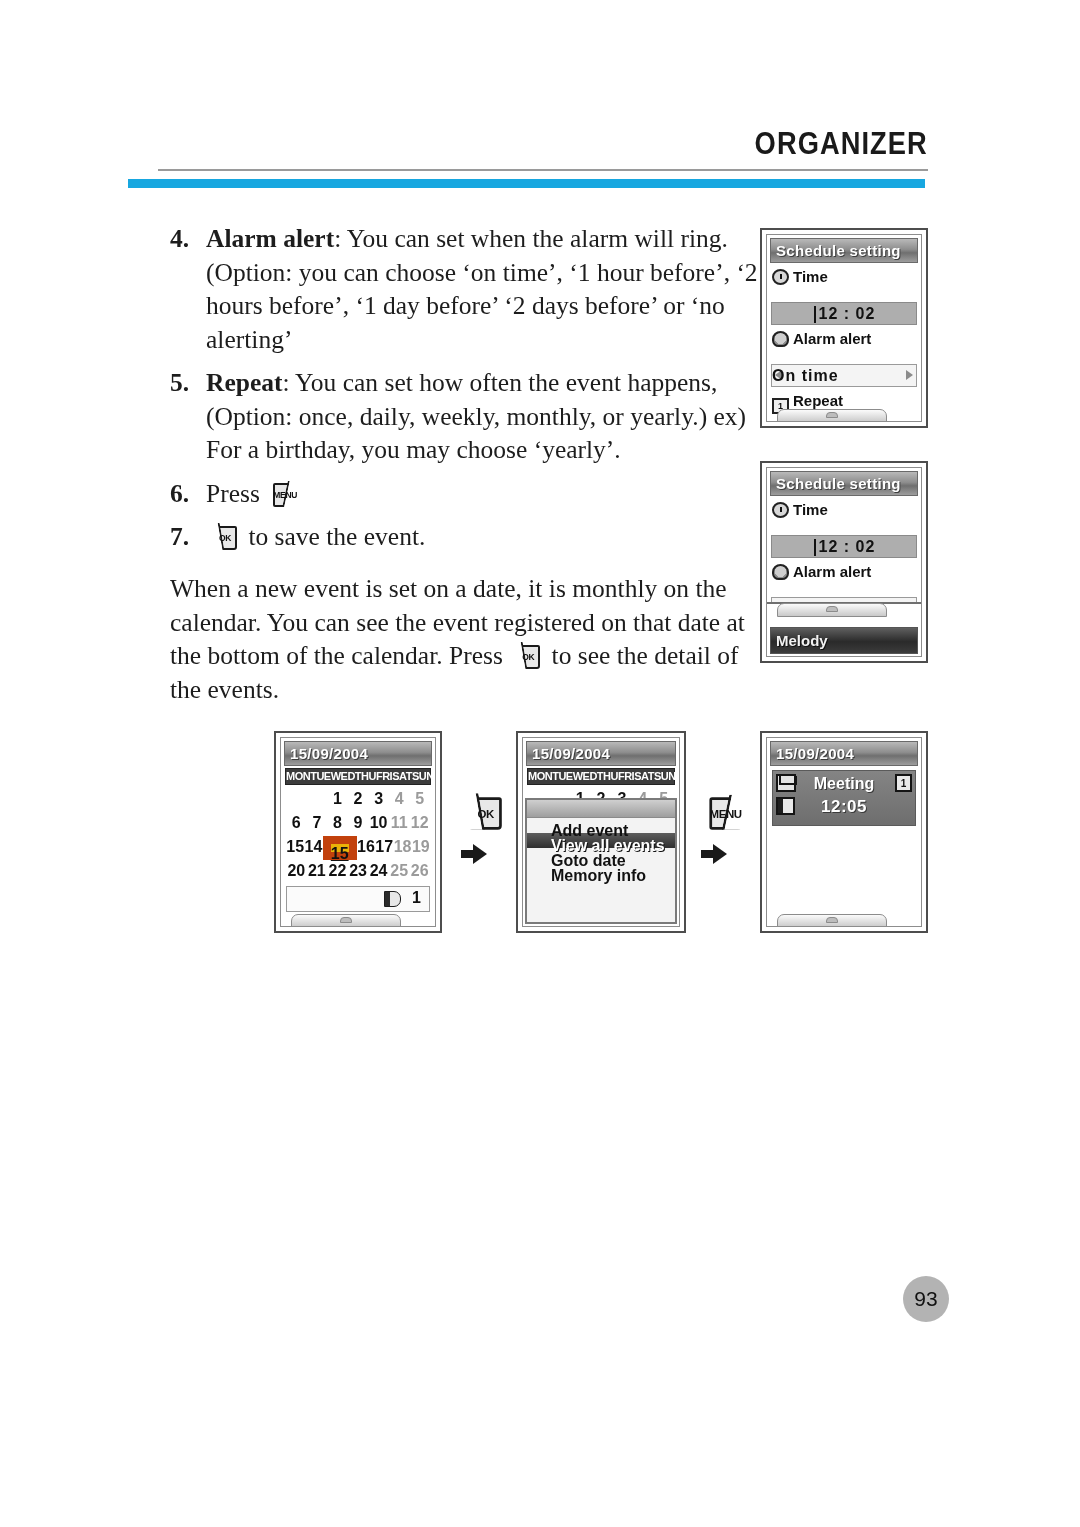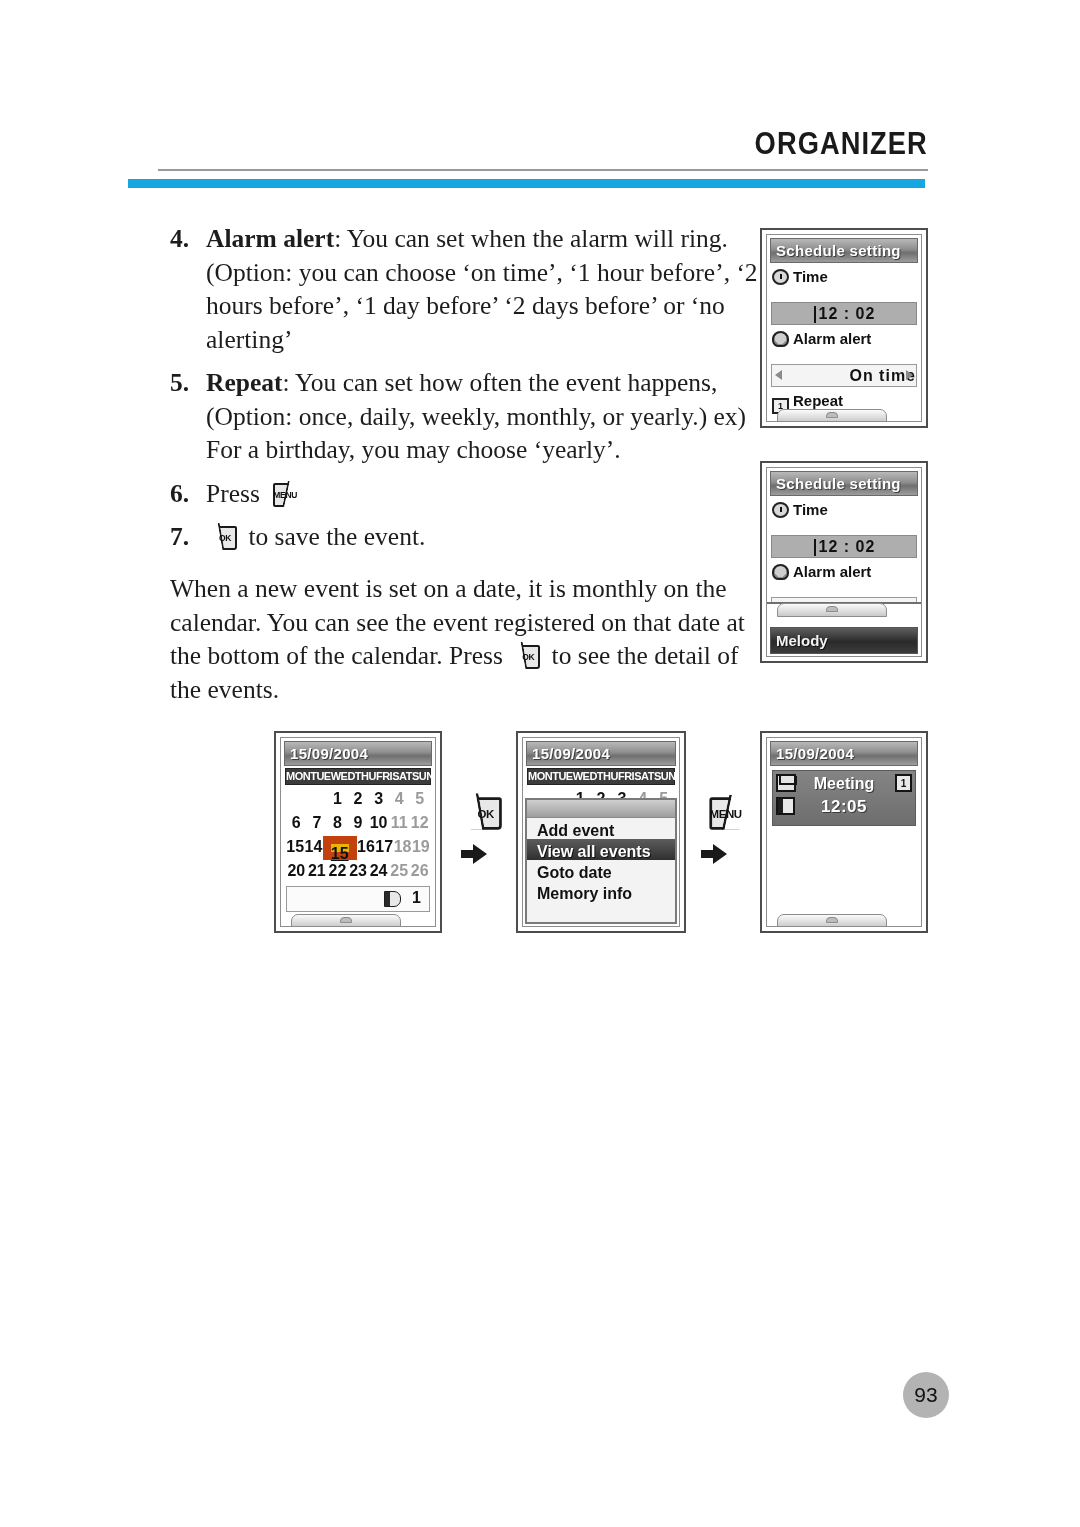--- a/index.html
+++ b/index.html
@@ -239,21 +239,21 @@
     position: relative;
     height: 23px;
     margin: 1px 4px 0 4px;
     background: #aeaeae;
     border: 1px solid #8a8a8a;
     box-sizing: border-box;
   }
   .valuebar .val {
     position: absolute;
     left: 0; right: 0; top: 2px;
-    text-align: right;
+    text-align: left;
     font-weight: bold;
     font-size: 16px;
     letter-spacing: 1px;
     color: #111;
   }
   .valuebar.time .val { text-align: center; padding-left: 6px; }
   .valuebar.time::before {
     content: "";
     position: absolute;
     left: 50%;
@@ -410,23 +410,23 @@
     background: #f3f3f3;
     border: 2px solid #7a7a7a;
     box-sizing: border-box;
   }
   .popup .ptop {
     height: 17px;
     background: linear-gradient(to bottom, #cfcfcf, #9e9e9e);
     border-bottom: 1px solid #8a8a8a;
   }
   .popup .mi {
-    height: 21px;
+    height: 15px;
     line-height: 26px;
-    padding-left: 10px;
+    padding-left: 24px;
     font-weight: bold;
     font-size: 16px;
     color: #111;
   }
   .popup .mi.sel {
     background: linear-gradient(to bottom, #5d5d5d, #2f2f2f);
     color: #fff;
     text-shadow: 1px 1px 0 #111;
   }
 
@@ -525,21 +525,21 @@
     width: 0; height: 0;
     border-top: 10px solid transparent;
     border-bottom: 10px solid transparent;
     border-left: 14px solid #1a1a1a;
   }
 
   
   #page-number {
     position: absolute;
     left: 903px;
-    top: 1372px;
+    top: 1276px;
     width: 46px;
     height: 46px;
     border-radius: 50%;
     background: #b3b3b3;
     color: #111;
     font-family: "Liberation Sans", sans-serif;
     font-size: 21px;
     text-align: center;
     line-height: 46px;
   }

